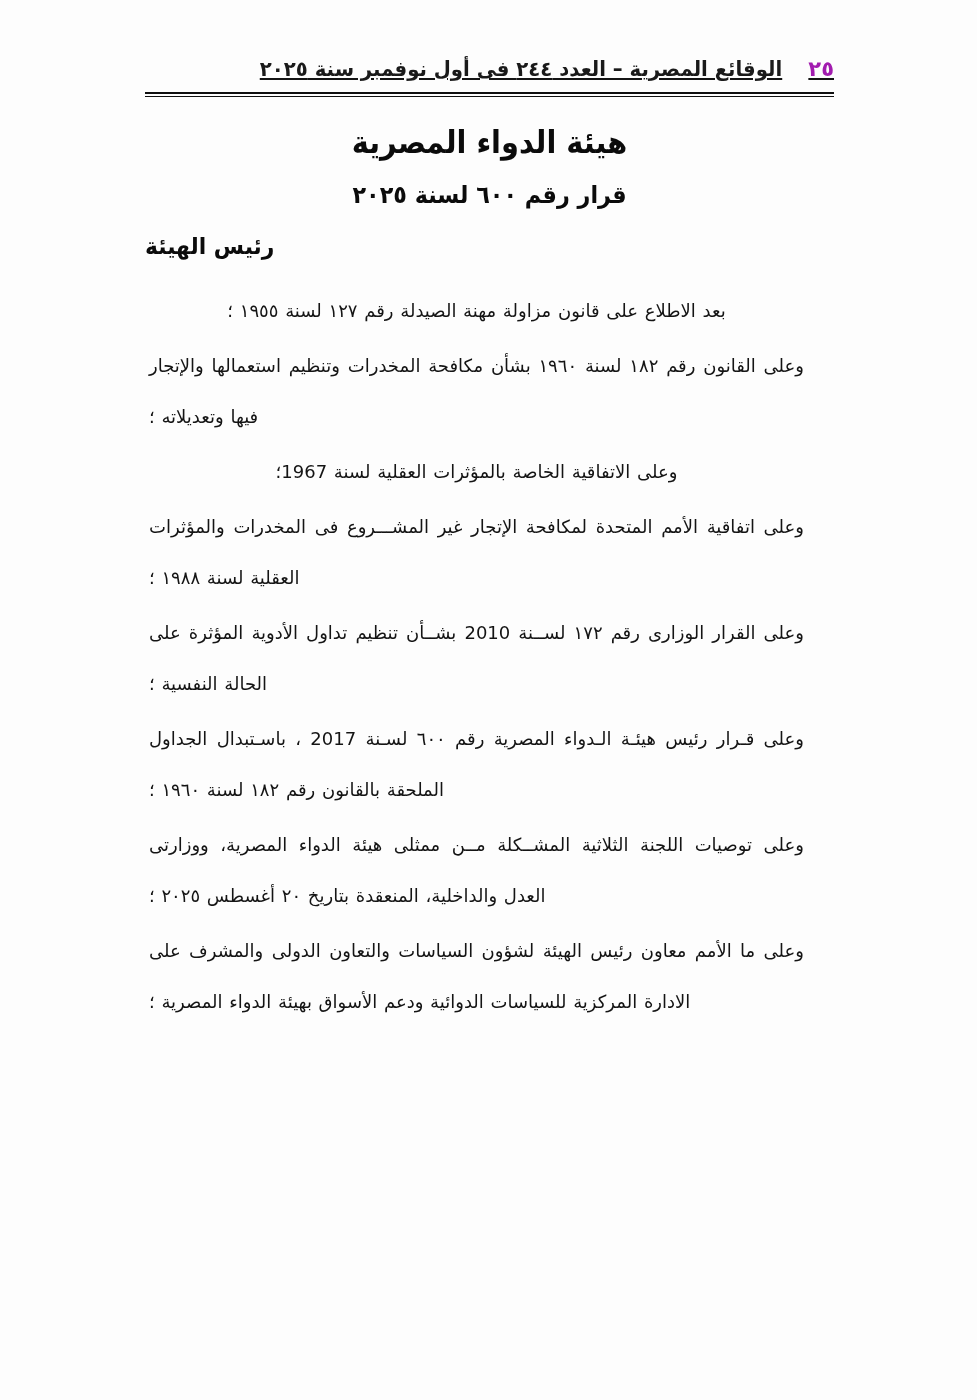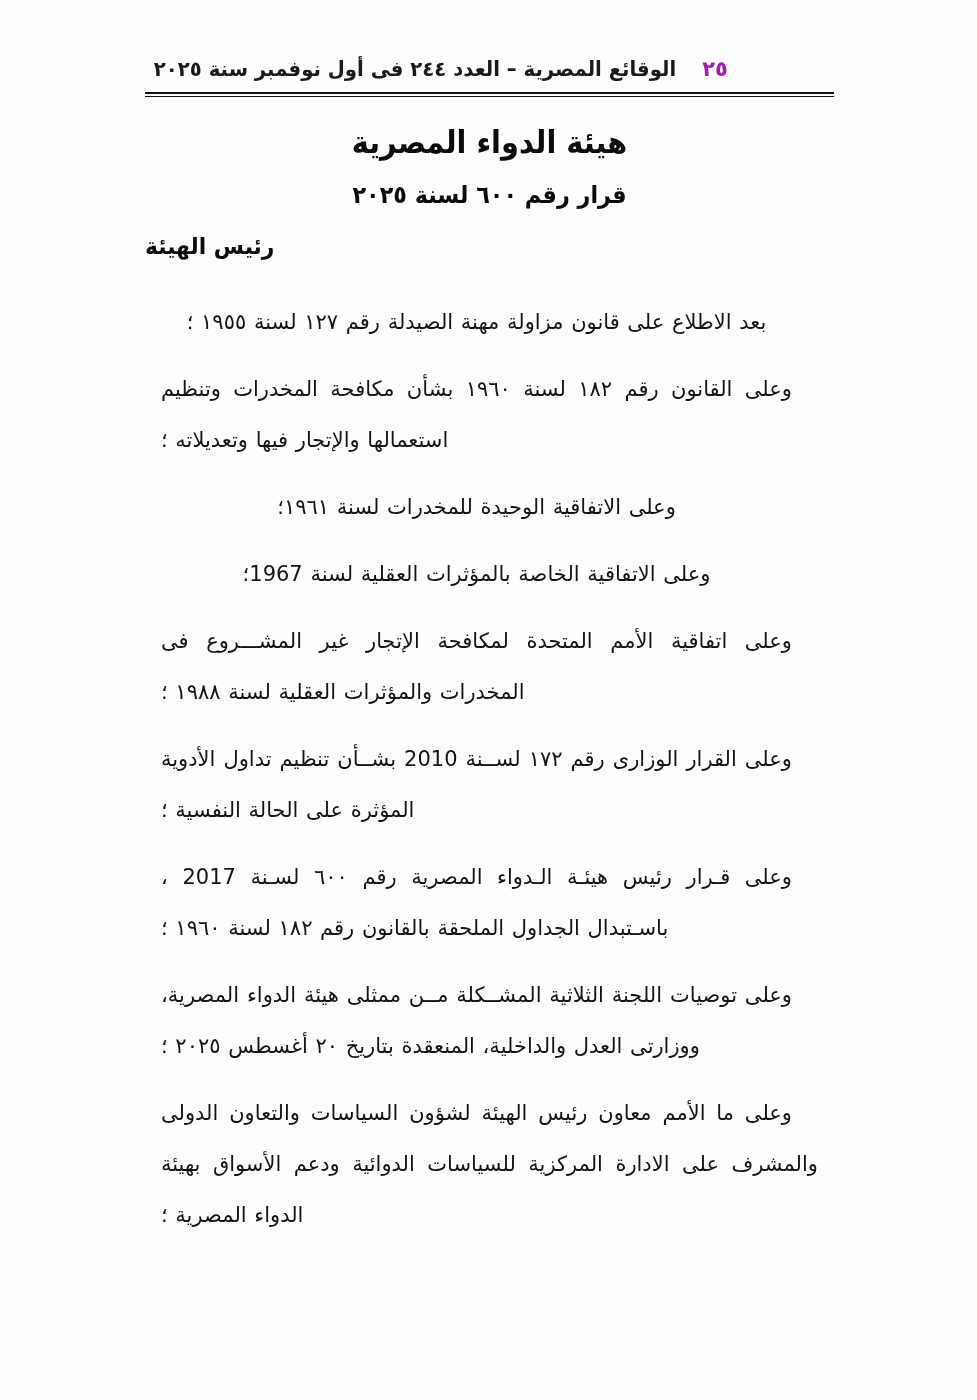--- a/index.html
+++ b/index.html
@@ -26,21 +26,22 @@
   
   .running-header {
     position: absolute;
     top: 52px;
     left: 132px;
     right: 143px;
     height: 34px;
     display: flex;
     flex-direction: row-reverse;
     align-items: center;
-    justify-content: flex-start;
+    justify-content: flex-end;
+    text-decoration: underline;
   }
   .header-text {
     font-size: 20.5px;
     font-weight: 600;
     letter-spacing: 0.2px;
     white-space: nowrap;
     color: #1a1a1a;
     transform: scaleX(0.96);
     transform-origin: right center;
   }
@@ -111,29 +112,29 @@
   
   .preamble {
     position: absolute;
     top: 281px;
     left: 145px;
     right: 143px;
     text-align: justify;
     text-align-last: justify;
   }
   .clause {
-    font-size: 21px;
+    font-size: 18px;
     line-height: 51px;
     font-weight: 500;
     color: #141414;
     text-indent: 26px;
     text-align: justify;
     text-align-last: justify;
     word-spacing: 1px;
-    margin: 16px;
+    margin: 4px;
   }
   
   .clause.single {
     text-align-last: center;
   }
   .clause.two-line {
     text-align-last: left;
   }
 </style>
 </head>
@@ -150,21 +151,20 @@
 
   <div class="doc-title">هيئة الدواء المصرية</div>
 
   <div class="doc-subtitle">قرار رقم ٦٠٠ لسنة ٢٠٢٥</div>
 
   <div class="signatory-heading">رئيس الهيئة</div>
 
   <div class="preamble">
     <p class="clause single">بعد الاطلاع على قانون مزاولة مهنة الصيدلة رقم ١٢٧ لسنة ١٩٥٥ ؛</p>
     <p class="clause two-line">وعلى القانون رقم ١٨٢ لسنة ١٩٦٠ بشأن مكافحة المخدرات وتنظيم استعمالها والإتجار فيها وتعديلاته ؛</p>
-    <p class="clause single">وعلى الاتفاقية الوحيدة للمخدرات لسنة ١٩٦١؛</p>
     <p class="clause single">وعلى الاتفاقية الخاصة بالمؤثرات العقلية لسنة 1967؛</p>
     <p class="clause two-line">وعلى اتفاقية الأمم المتحدة لمكافحة الإتجار غير المشـــروع فى المخدرات والمؤثرات العقلية لسنة ١٩٨٨ ؛</p>
     <p class="clause two-line">وعلى القرار الوزارى رقم ١٧٢ لســنة 2010 بشــأن تنظيم تداول الأدوية المؤثرة على الحالة النفسية ؛</p>
     <p class="clause two-line">وعلى قـرار رئيس هيئـة الـدواء المصرية رقم ٦٠٠ لسـنة 2017 ، باسـتبدال الجداول الملحقة بالقانون رقم ١٨٢ لسنة ١٩٦٠ ؛</p>
     <p class="clause two-line">وعلى توصيات اللجنة الثلاثية المشــكلة مــن ممثلى هيئة الدواء المصرية، ووزارتى العدل والداخلية، المنعقدة بتاريخ ٢٠ أغسطس ٢٠٢٥ ؛</p>
     <p class="clause two-line">وعلى ما الأمم معاون رئيس الهيئة لشؤون السياسات والتعاون الدولى والمشرف على الادارة المركزية للسياسات الدوائية ودعم الأسواق بهيئة الدواء المصرية ؛</p>
   </div>
 
 </div>
 

